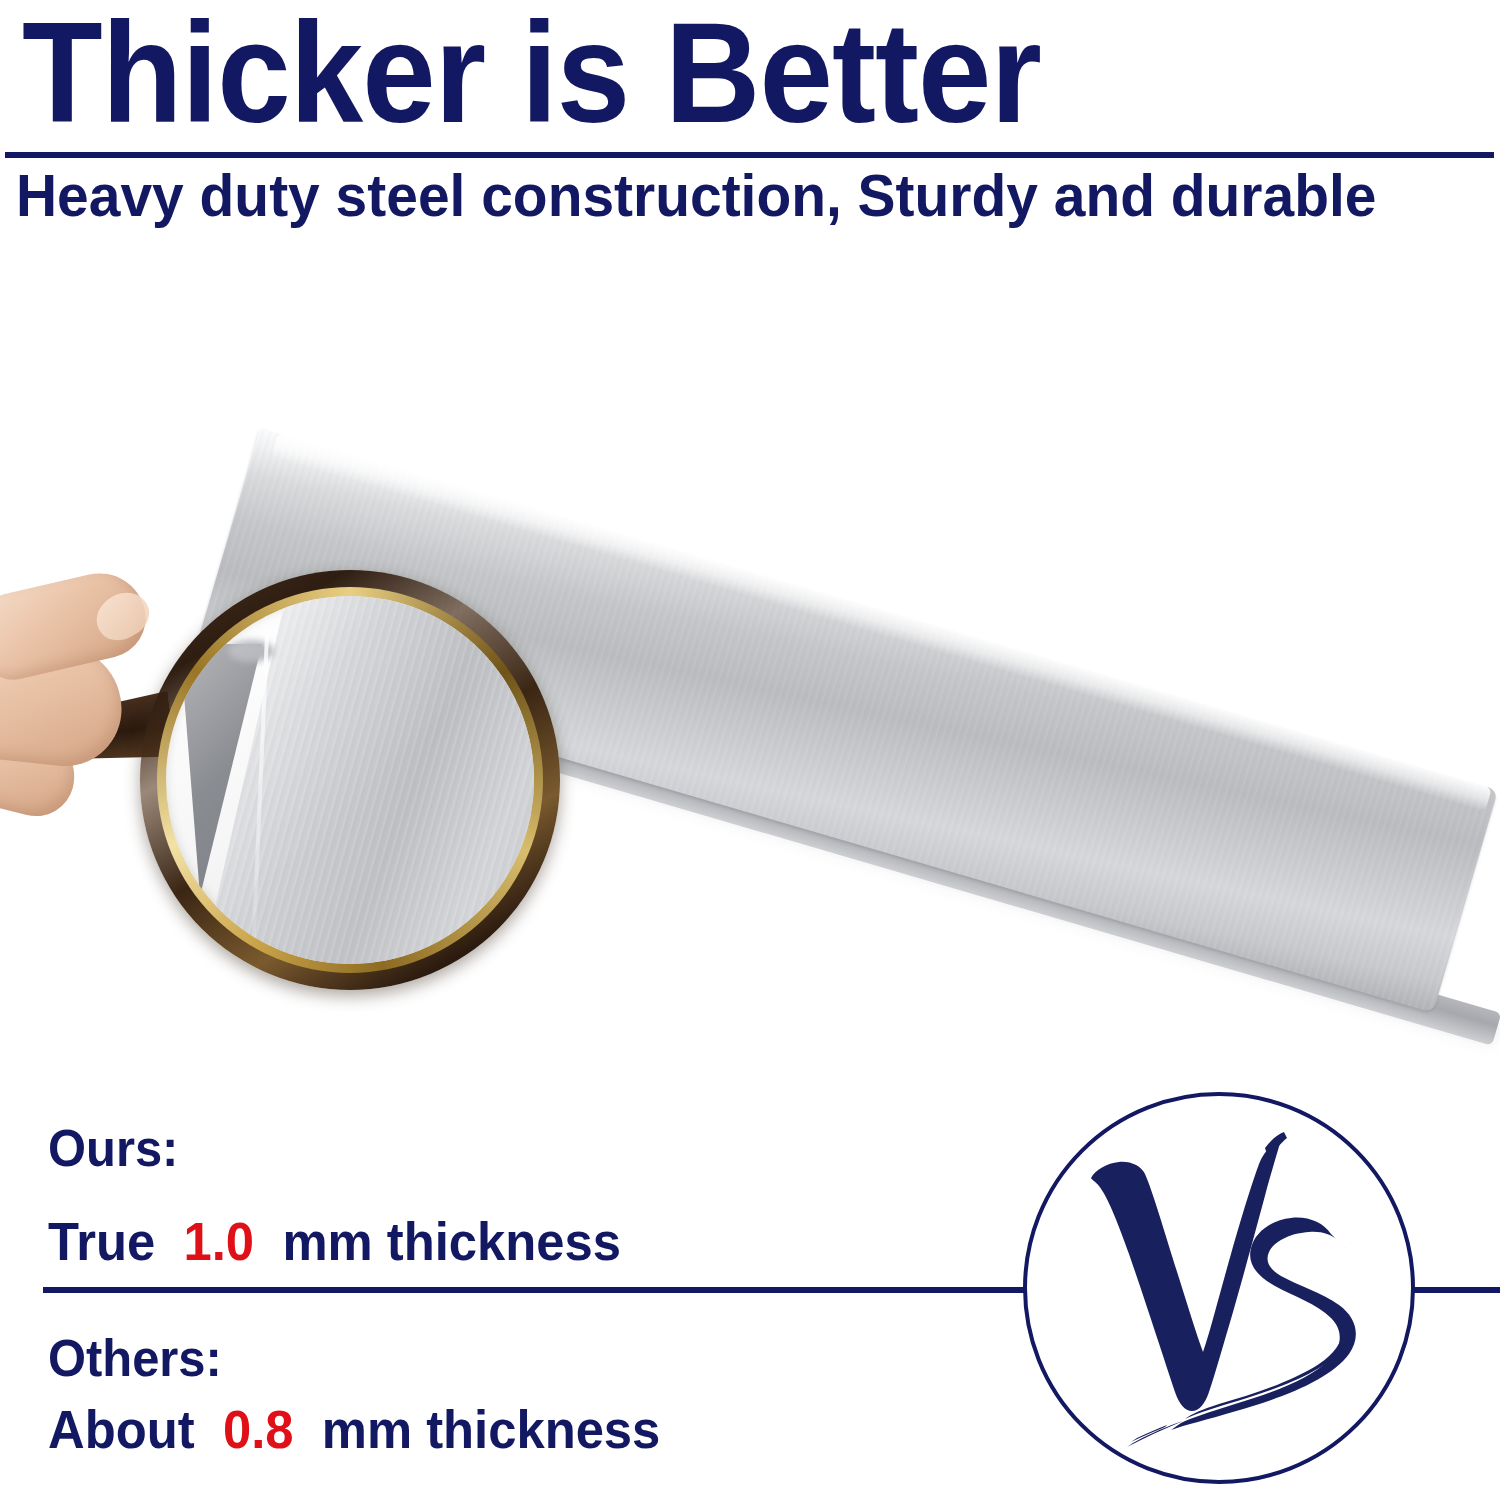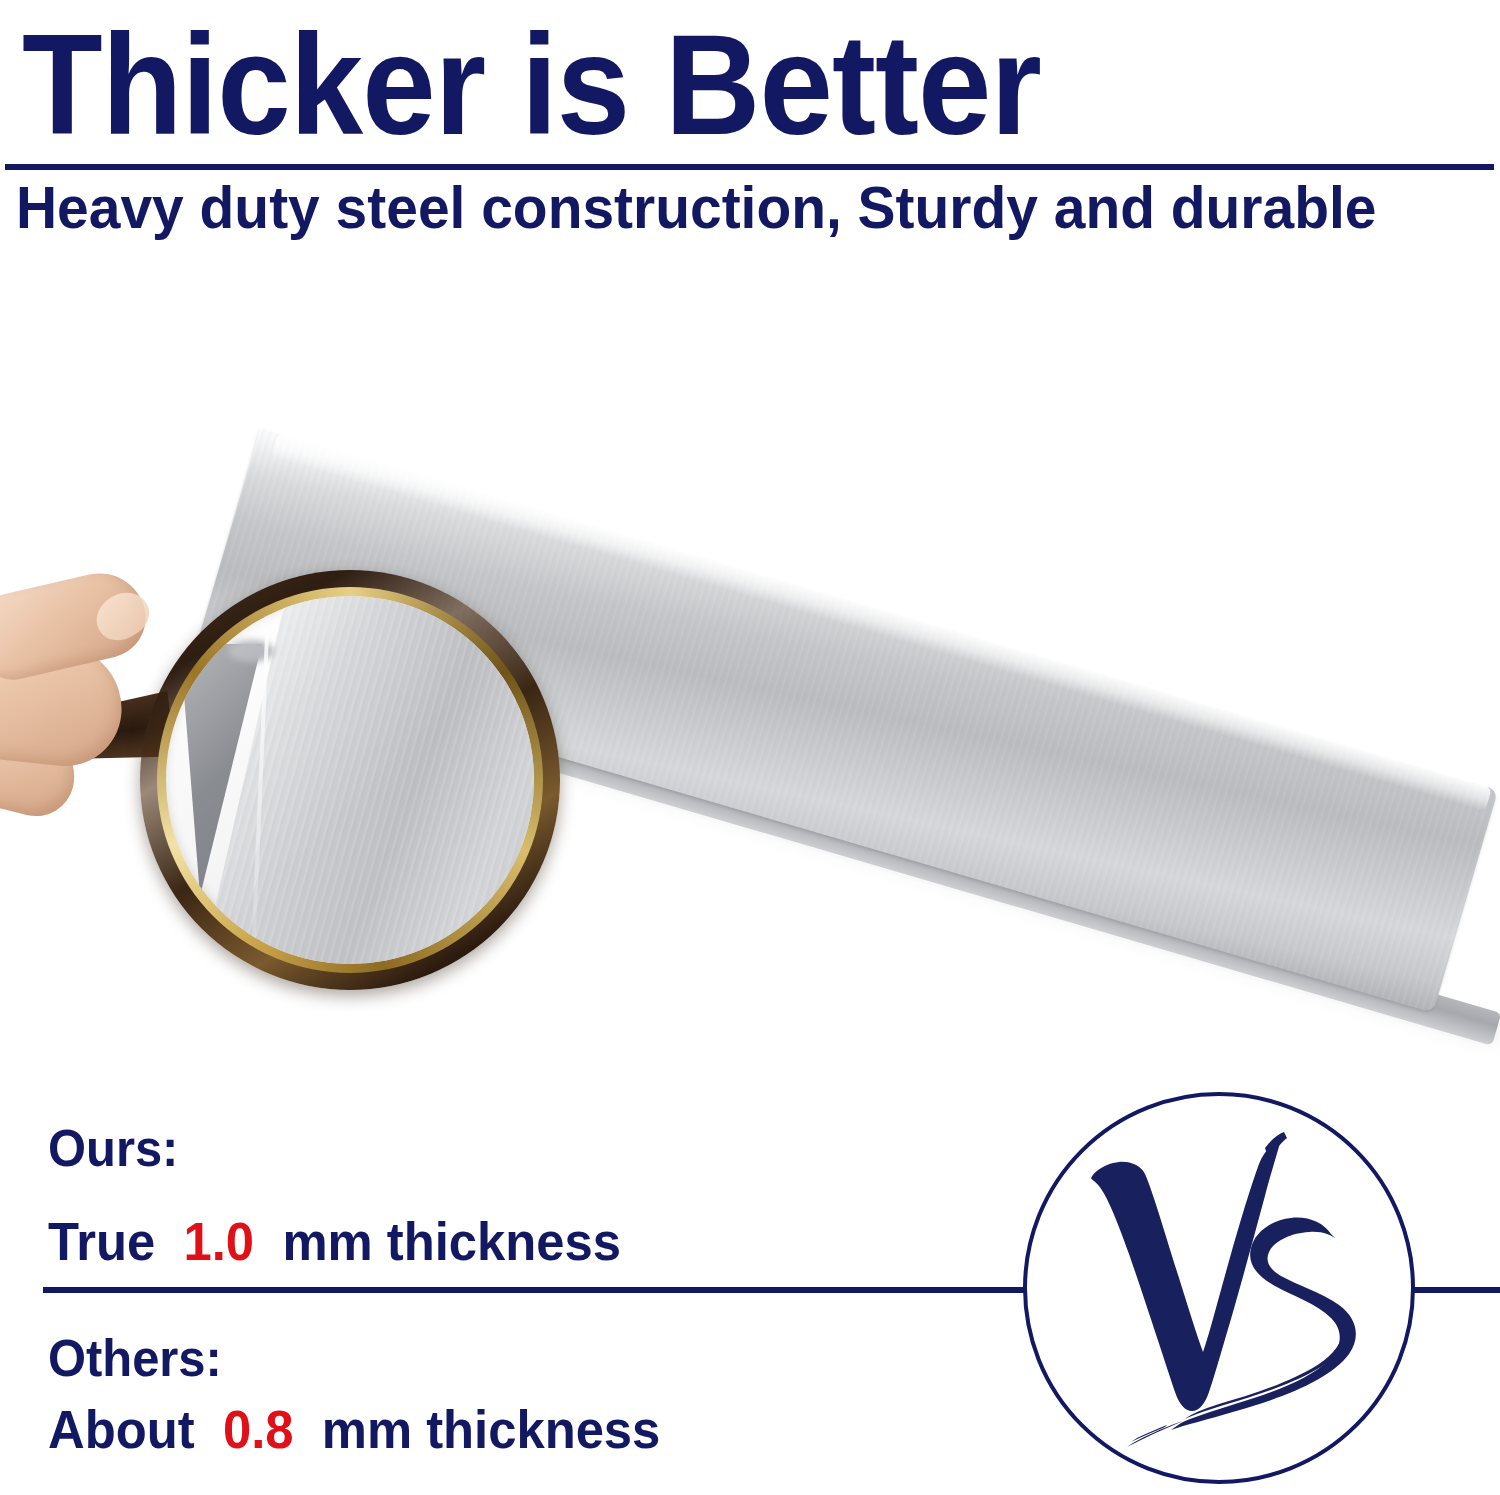--- a/index.html
+++ b/index.html
@@ -12,21 +12,21 @@
     height: 1495px;
     position: relative;
     overflow: hidden;
     font-family: "Liberation Sans", sans-serif;
     -webkit-font-smoothing: antialiased;
   }
 
   
   #header-block {
     position: absolute;
-    left: 0; top: 12px;
+    left: 0; top: 0;
     width: 1268px; height: 232px;
   }
   #headline {
     position: absolute;
     left: 22px;
     top: -18px;
     font-family: "Liberation Sans", sans-serif;
     font-size: 142px;
     font-weight: bold;
     color: #131862;

